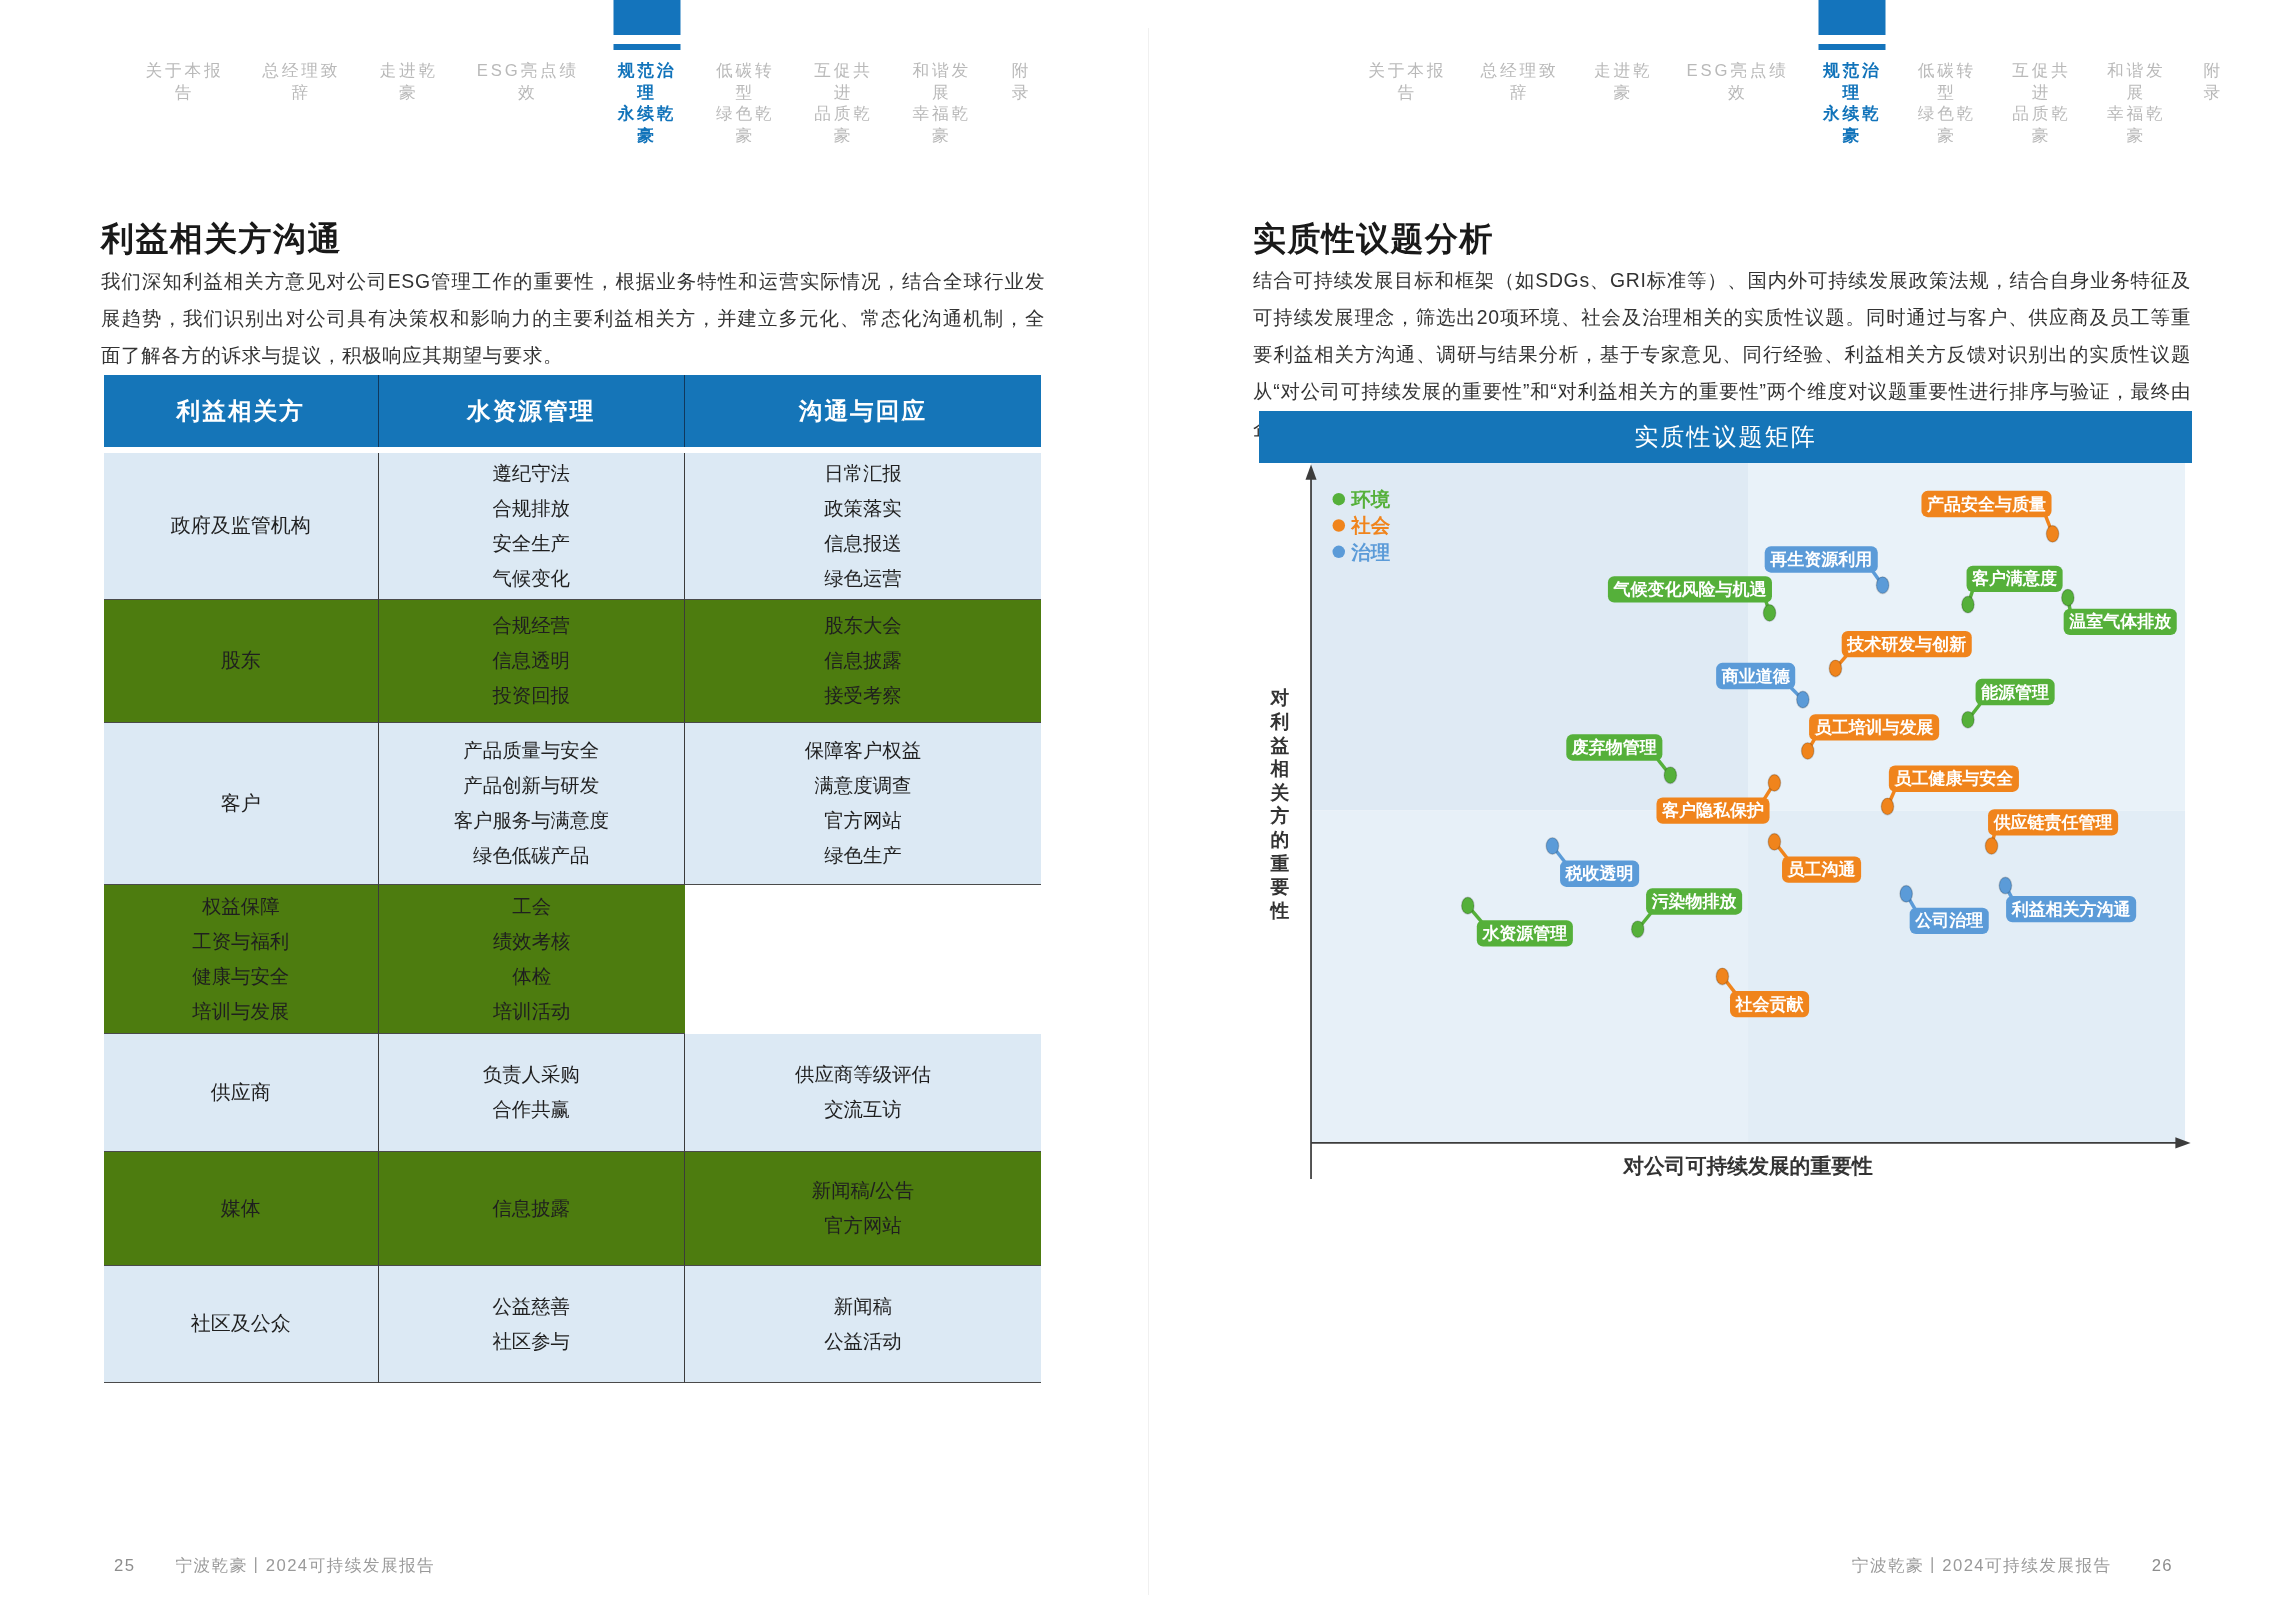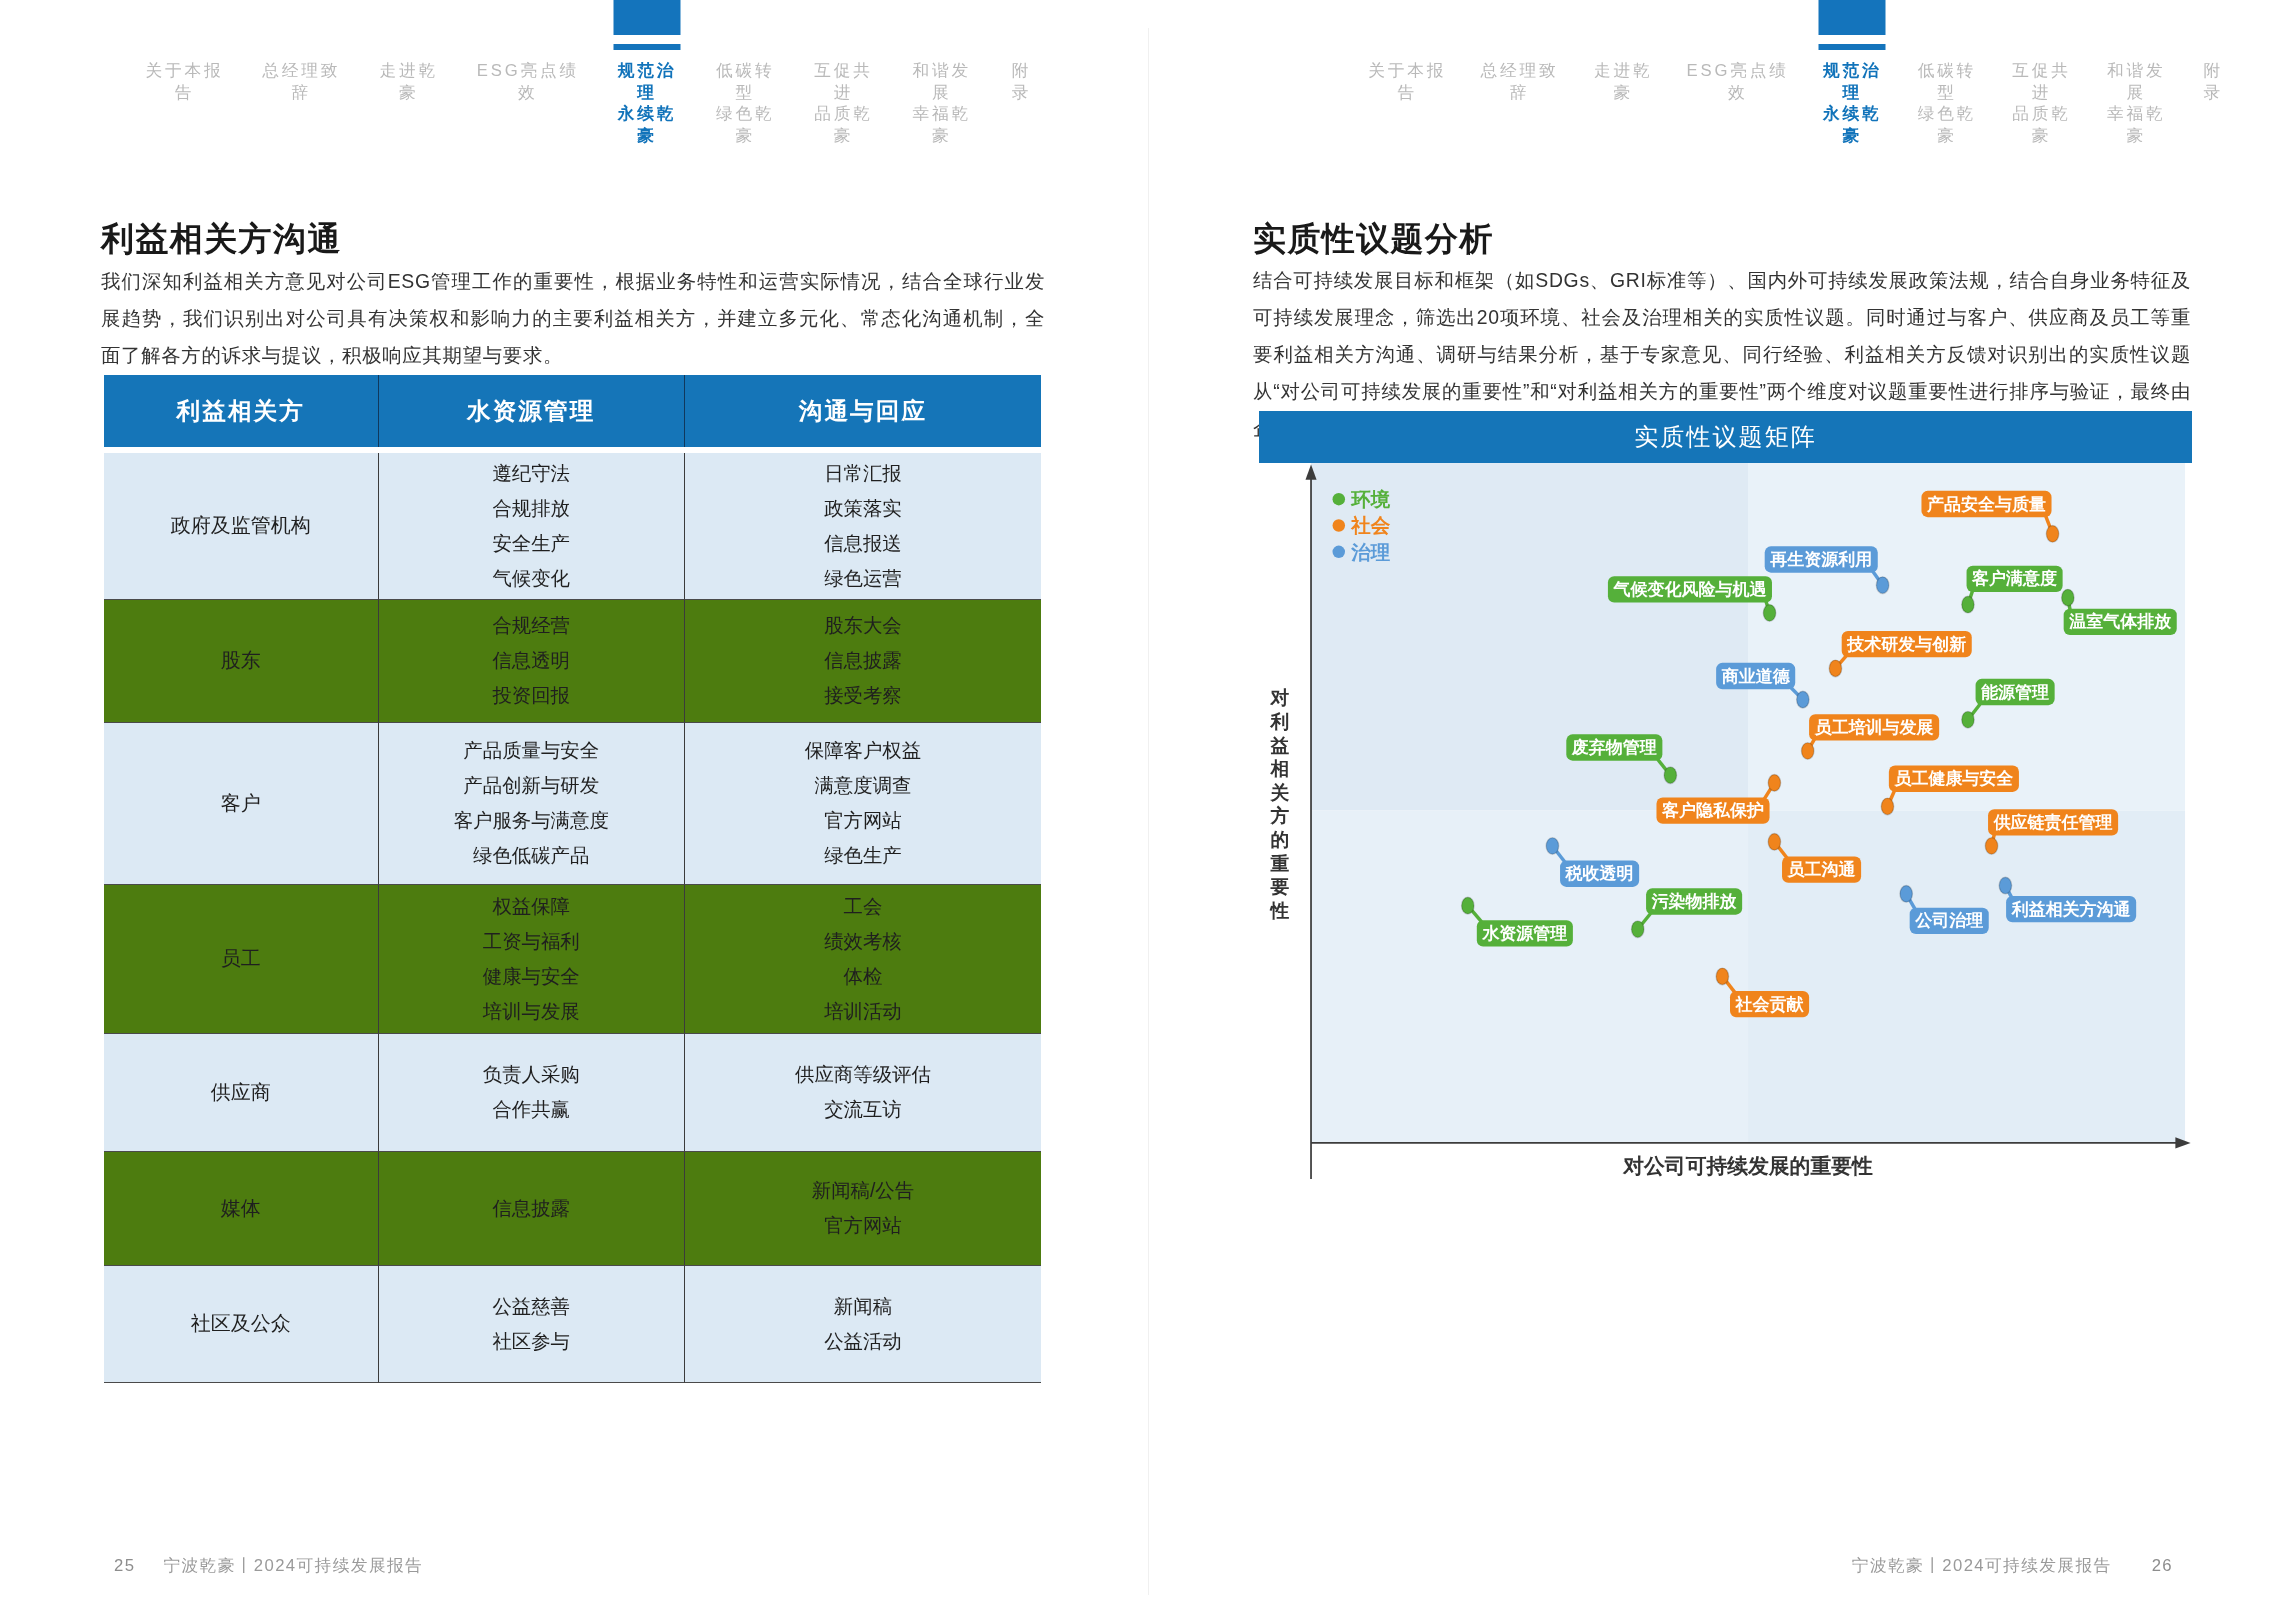--- a/index.html
+++ b/index.html
@@ -48,21 +48,21 @@
   .chart-title-bar{height:52px;background:#1575b8;color:#ffffff;font-size:24px;font-weight:normal;
       letter-spacing:2.1px;display:flex;align-items:center;justify-content:center;}
   .chart-body{position:relative;width:933px;height:741px;font-family:Liberation Serif, serif;}
   .chart-body svg{display:block;}
 
   
   .footer{position:absolute;top:1554px;font-size:16.7px;color:#9a9a9a;letter-spacing:1.4px;display:flex;align-items:center;}
   .footer.left{left:114px;}
   .footer.right{right:122px;}
   .footer .pageno{color:#8d8d8d;}
-  .footer.left .pageno{margin-right:28px;}
+  .footer.left .pageno{margin-right:40px;}
   .footer.right .pageno{margin-left:40px;}
 </style>
 </head>
 <body>
 
 <div class="page-divider"></div>
 
 <nav class="top-nav left">
     <div class="nav-item">
       <div>关于本报告</div>
@@ -167,21 +167,20 @@
       <div class="td c2">产品质量与安全
 产品创新与研发
 客户服务与满意度
 绿色低碳产品</div>
       <div class="td c3">保障客户权益
 满意度调查
 官方网站
 绿色生产</div>
     </div>
     <div class="t-grid row-white" style="height: 149px;">
-      <div class="td c1">员工</div>
       <div class="td c2">权益保障
 工资与福利
 健康与安全
 培训与发展</div>
       <div class="td c3">工会
 绩效考核
 体检
 培训活动</div>
     </div>
     <div class="t-grid row-blue" style="height: 118px;">

